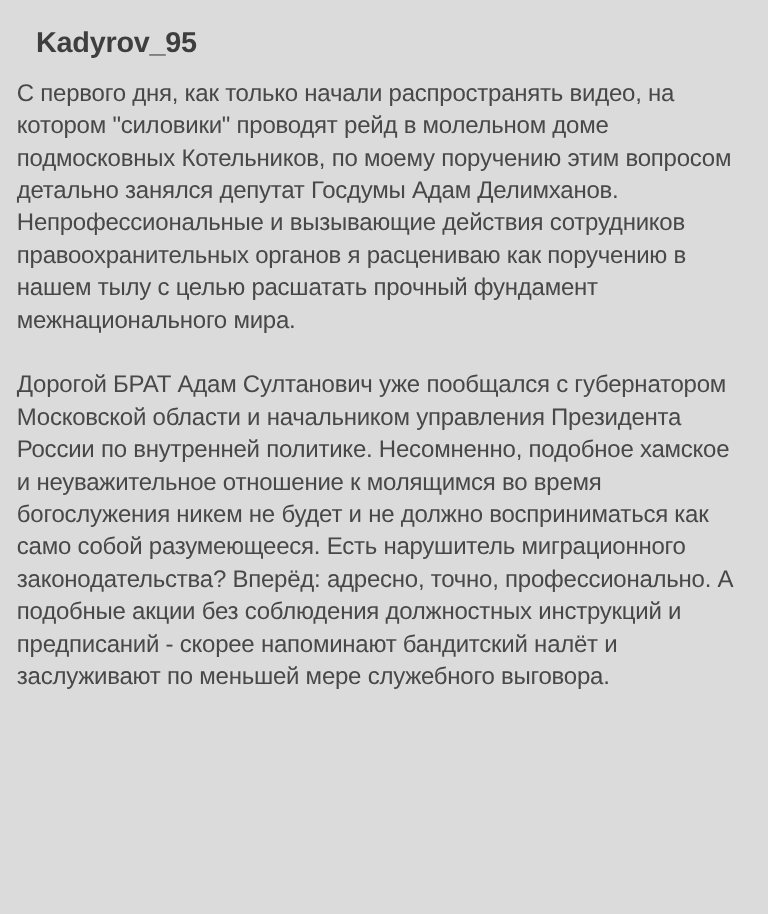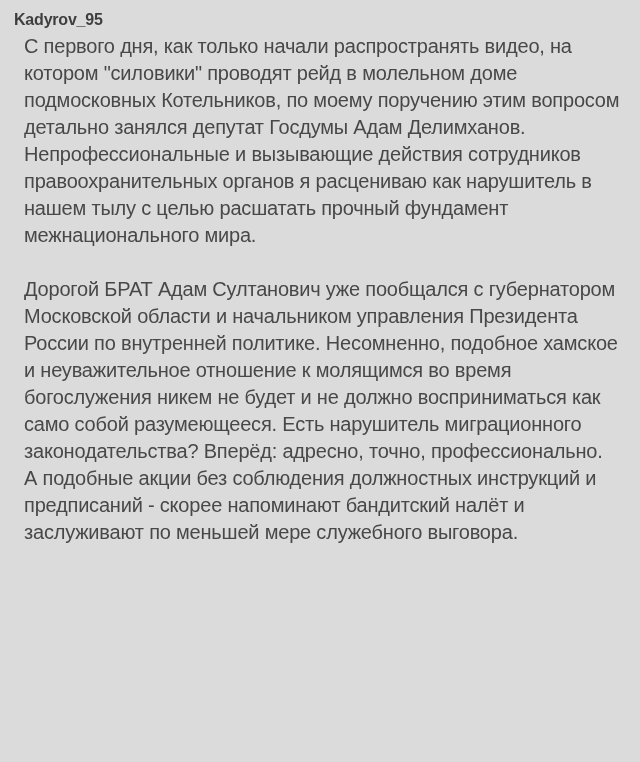--- a/index.html
+++ b/index.html
@@ -16,44 +16,44 @@
     box-sizing: border-box;
     width: 640px;
     padding: 6px 20px 0 14px;
     font-family: "Liberation Sans", "DejaVu Sans", sans-serif;
     font-size: 20px;
     line-height: 27px;
     letter-spacing: -0.2px;
     color: #484848;
   }
   .author {
-    margin: 0;
-    font-size: 16px;
+    margin: 16px;
+    font-size: 24px;
     line-height: 27px;
     font-weight: 700;
     color: #3e3e3e;
   }
   .block {
-    margin: 0 0 27px 10px;
+    margin: 0 0 27px 0;
   }
   .block:last-child {
     margin-bottom: 0;
   }
   .block p {
     margin: 0;
   }
 </style>
 </head>
 <body>
 
 <div class="post">
   <h1 class="author">Kadyrov_95</h1>
 
   <div class="block">
     <p>С первого дня, как только начали распространять видео, на котором "силовики" проводят рейд в молельном доме подмосковных Котельников, по моему поручению этим вопросом детально занялся депутат Госдумы Адам Делимханов.</p>
-    <p>Непрофессиональные и вызывающие действия сотрудников правоохранительных органов я расцениваю как нарушитель в нашем тылу с целью расшатать прочный фундамент межнационального мира.</p>
+    <p>Непрофессиональные и вызывающие действия сотрудников правоохранительных органов я расцениваю как поручению в нашем тылу с целью расшатать прочный фундамент межнационального мира.</p>
   </div>
 
   <div class="block">
     <p>Дорогой БРАТ Адам Султанович уже пообщался с губернатором Московской области и начальником управления Президента России по внутренней политике. Несомненно, подобное хамское и неуважительное отношение к молящимся во время богослужения никем не будет и не должно восприниматься как само собой разумеющееся. Есть нарушитель миграционного законодательства? Вперёд: адресно, точно, профессионально. А подобные акции без соблюдения должностных инструкций и предписаний - скорее напоминают бандитский налёт и заслуживают по меньшей мере служебного выговора.</p>
   </div>
 
 </div>
 
 </body></html>

